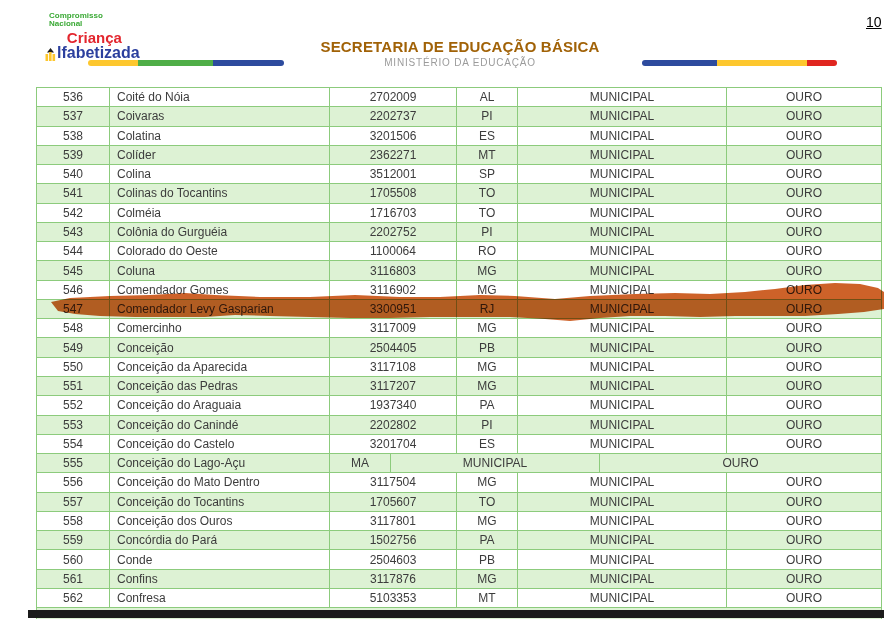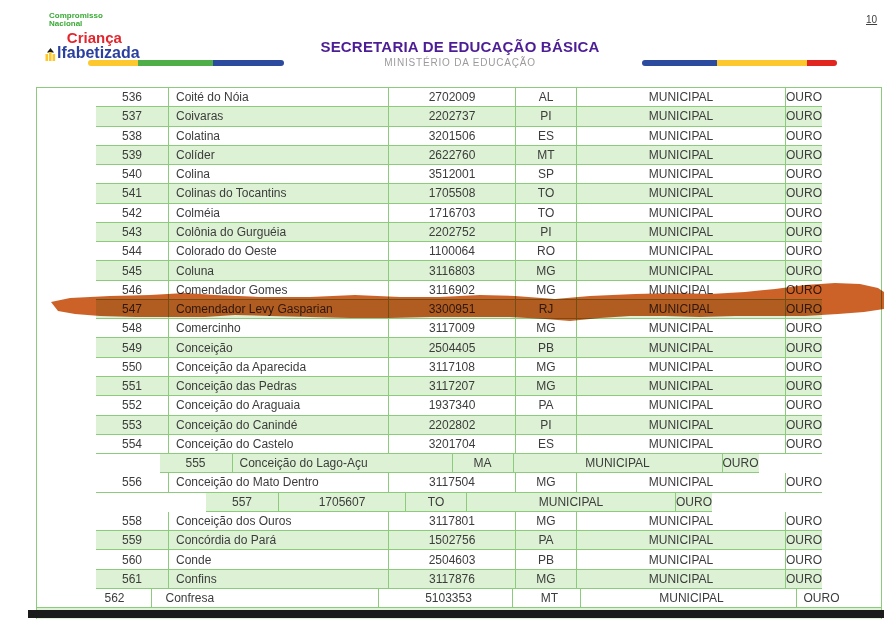--- a/index.html
+++ b/index.html
@@ -7,35 +7,35 @@
     position:relative;width:884px;height:619px;overflow:hidden;background:#ffffff;
     font-family:"Liberation Sans",sans-serif;color:#3c3c3c;
   }
   
   .logo{position:absolute;left:45px;top:12px;line-height:1;}
   .logo .small{color:#3aa935;font-size:8px;font-weight:bold;line-height:8px;margin-left:4px;}
   .logo .crianca{color:#e3262e;font-size:15px;font-weight:bold;margin:2px 0 0 4px;text-align:center;}
   .logo .alfabet{color:#2b3f9e;font-size:16px;font-weight:bold;display:flex;align-items:flex-end;margin-top:0px;}
   .logo .pencil{width:11px;height:13px;margin-right:1px;display:inline-block;}
   .hdr-center{position:absolute;left:290px;top:38px;width:340px;text-align:center;}
-  .hdr-title{font-size:15px;font-weight:bold;color:#4c1d95;letter-spacing:.2px;}
+  .hdr-title{font-size:15px;font-weight:bold;color:#a16207;letter-spacing:.2px;}
   .hdr-sub{font-size:10px;color:#9b9b9b;letter-spacing:.8px;margin-top:2px;}
-  .pagenum{position:absolute;top:14px;left:866px;font-size:10px;color:#404040;text-decoration:underline;}
+  .pagenum{position:absolute;top:14px;left:866px;font-size:14px;color:#000000;text-decoration:underline;}
   .bar{position:absolute;top:60px;height:6px;border-radius:3px;overflow:hidden;display:flex;}
   .bar-left{left:88px;width:196px;}
   .bar-right{left:642px;width:195px;}
   .seg{height:100%;}
   
   .tblwrap{
     position:absolute;left:36px;top:87px;width:846px;height:521px;
     box-sizing:border-box;border:1px solid #8ccb7c;
-    display:flex;flex-direction:column;background:#fff;align-items:center;
+    display:flex;flex-direction:column;background:#fff;
   }
   .trow{flex:1;display:flex;border-bottom:1px solid #8ccb7c;background:#ffffff;}
-  .trow:last-child{border-bottom:none;gap:7px;}
+  .trow:last-child{border-bottom:none;}
   .trow.alt{background:#ddf2d4;}
   .tcell{box-sizing:border-box;border-right:1px solid #8ccb7c;display:flex;align-items:center;
     justify-content:center;font-size:12px;color:#3c3c3c;overflow:hidden;white-space:nowrap;}
   .c-num{width:73px;}
   .c-name{width:220px;justify-content:flex-start;padding-left:7px;}
   .c-code{width:127px;}
   .c-uf{width:61px;}
   .c-cat{width:209px;}
   .c-rat{flex:1;border-right:none;}
   .partialrow{
@@ -106,21 +106,21 @@
     <div class="tcell c-num">538</div>
     <div class="tcell c-name">Colatina</div>
     <div class="tcell c-code">3201506</div>
     <div class="tcell c-uf">ES</div>
     <div class="tcell c-cat">MUNICIPAL</div>
     <div class="tcell c-rat">OURO</div>
   </div>
       <div class="trow alt">
     <div class="tcell c-num">539</div>
     <div class="tcell c-name">Colíder</div>
-    <div class="tcell c-code">2622760</div>
+    <div class="tcell c-code">2362271</div>
     <div class="tcell c-uf">MT</div>
     <div class="tcell c-cat">MUNICIPAL</div>
     <div class="tcell c-rat">OURO</div>
   </div>
       <div class="trow">
     <div class="tcell c-num">540</div>
     <div class="tcell c-name">Colina</div>
     <div class="tcell c-code">3512001</div>
     <div class="tcell c-uf">SP</div>
     <div class="tcell c-cat">MUNICIPAL</div>
@@ -248,20 +248,21 @@
       <div class="trow">
     <div class="tcell c-num">556</div>
     <div class="tcell c-name">Conceição do Mato Dentro</div>
     <div class="tcell c-code">3117504</div>
     <div class="tcell c-uf">MG</div>
     <div class="tcell c-cat">MUNICIPAL</div>
     <div class="tcell c-rat">OURO</div>
   </div>
       <div class="trow alt">
     <div class="tcell c-num">557</div>
+    <div class="tcell c-name">Conceição do Tocantins</div>
     <div class="tcell c-code">1705607</div>
     <div class="tcell c-uf">TO</div>
     <div class="tcell c-cat">MUNICIPAL</div>
     <div class="tcell c-rat">OURO</div>
   </div>
       <div class="trow">
     <div class="tcell c-num">558</div>
     <div class="tcell c-name">Conceição dos Ouros</div>
     <div class="tcell c-code">3117801</div>
     <div class="tcell c-uf">MG</div>

